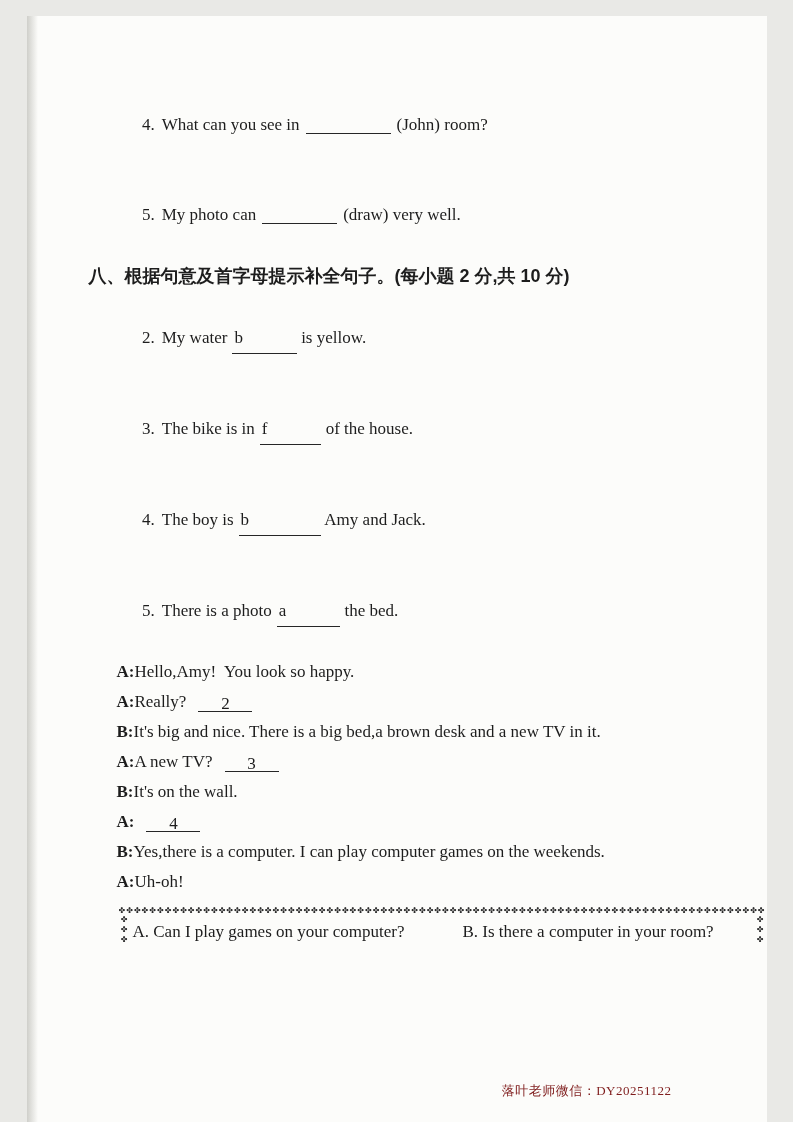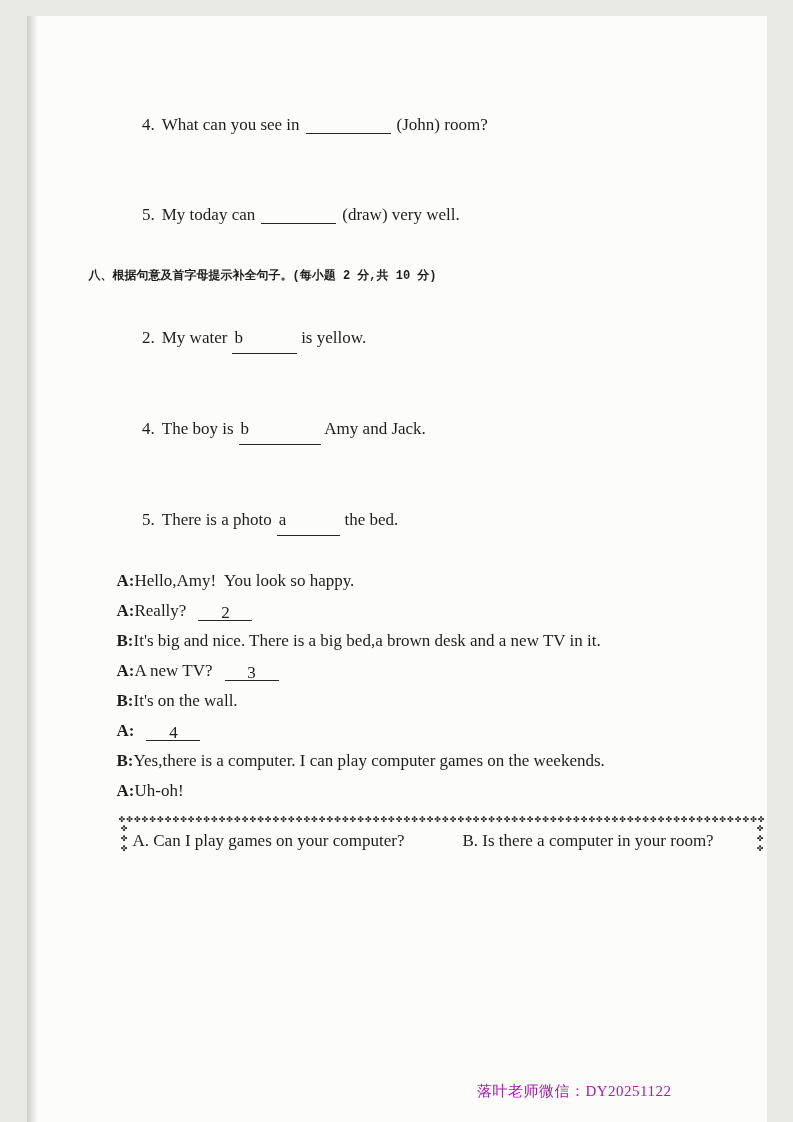--- a/index.html
+++ b/index.html
@@ -9,22 +9,22 @@
     font-family:"Liberation Serif","DejaVu Serif",serif;
     color:#1d1d1d;font-size:17px;
   }
   .edge-left{position:absolute;left:0;top:0;bottom:0;width:11px;
     background:linear-gradient(to right,#cfcfca,rgba(255,255,255,0));}
   .edge-bottom{position:absolute;left:0;right:0;bottom:0;height:6px;background:#7d7d7a;}
   .content{padding:64px 48px 0 62px;}
   .line{line-height:30px;white-space:pre;}
   .ind{margin-left:28px;}
   .num{margin-right:7px;}
-  .hdr{font-family:Liberation Mono, monospace;font-weight:700;
-    font-size:12px;line-height:33px;white-space:pre;}
+  .hdr{font-family:Liberation Sans, sans-serif;font-weight:700;
+    font-size:18px;line-height:33px;white-space:pre;}
   .blank{display:inline-block;border-bottom:1.6px solid #262626;height:19px;
     vertical-align:-4px;margin:0 6px;}
   .b85{width:85px}.b75{width:75px}
   .letter-blank{display:inline-block;border-bottom:1.6px solid #262626;
     padding:0 2px 0 2px;margin-left:5px;}
   .tail52{display:inline-block;width:52px;}
   .tail70{display:inline-block;width:70px;}
   .spk{font-weight:700;}
   .numblank{display:inline-block;min-width:54px;border-bottom:1.6px solid #262626;
     text-align:center;margin-left:12px;height:22px;vertical-align:-2px;}
@@ -33,41 +33,44 @@
   .orn{font-family:"DejaVu Sans","Liberation Sans",sans-serif;font-size:8px;
     color:#2b2b2b;letter-spacing:1px;overflow:hidden;white-space:nowrap;}
   .orn-top,.orn-bottom{position:absolute;left:0;right:0;height:11px;line-height:11px;}
   .orn-top{top:0}
   .orn-left,.orn-right{position:absolute;top:10px;bottom:10px;width:11px;
     writing-mode:vertical-rl;line-height:11px;}
   .orn-left{left:0}.orn-right{right:-1px}
   .optrow{display:flex;line-height:28px;}
   .optrow .col1{width:330px;white-space:pre;}
   .optrow .col2{white-space:pre;}
-  .watermark{position:absolute;top:1066px;right:95px;font-size:15px;color:#a21caf;
+  .watermark{position:absolute;top:1066px;right:95px;font-size:13px;color:#7f1d1d;
     letter-spacing:.5px;}
 </style>
 </head>
 <body>
 
 <div class="page">
   <div class="edge-left"></div>
 
   <div class="content">
 
     <div class="line ind">
       <span class="num">4.</span><span>What can you see in</span><span class="blank b85"></span><span>(John) room?</span>
     </div>
     <div class="line ind">
-      <span class="num">5.</span><span>My today can</span><span class="blank b75"></span><span>(draw) very well.</span>
+      <span class="num">5.</span><span>My photo can</span><span class="blank b75"></span><span>(draw) very well.</span>
     </div>
 
     <div class="hdr">八、根据句意及首字母提示补全句子。(每小题 2 分,共 10 分)</div>
     <div class="line ind">
       <span class="num">2.</span><span>My water</span><span class="letter-blank"><span>b</span><span class="tail52"></span></span><span> is yellow.</span>
+    </div>
+    <div class="line ind">
+      <span class="num">3.</span><span>The bike is in</span><span class="letter-blank"><span>f</span><span class="tail52"></span></span><span> of the house.</span>
     </div>
     <div class="line ind">
       <span class="num">4.</span><span>The boy is</span><span class="letter-blank"><span>b</span><span class="tail70"></span></span><span> Amy and Jack.</span>
     </div>
     <div class="line ind">
       <span class="num">5.</span><span>There is a photo</span><span class="letter-blank"><span>a</span><span class="tail52"></span></span><span> the bed.</span>
     </div>
 
     <div class="line ind"><span class="spk">A:</span><span>Hello,Amy!  You look so happy.</span></div>
     <div class="line ind"><span class="spk">A:</span><span>Really?</span><span class="numblank">2</span></div>

